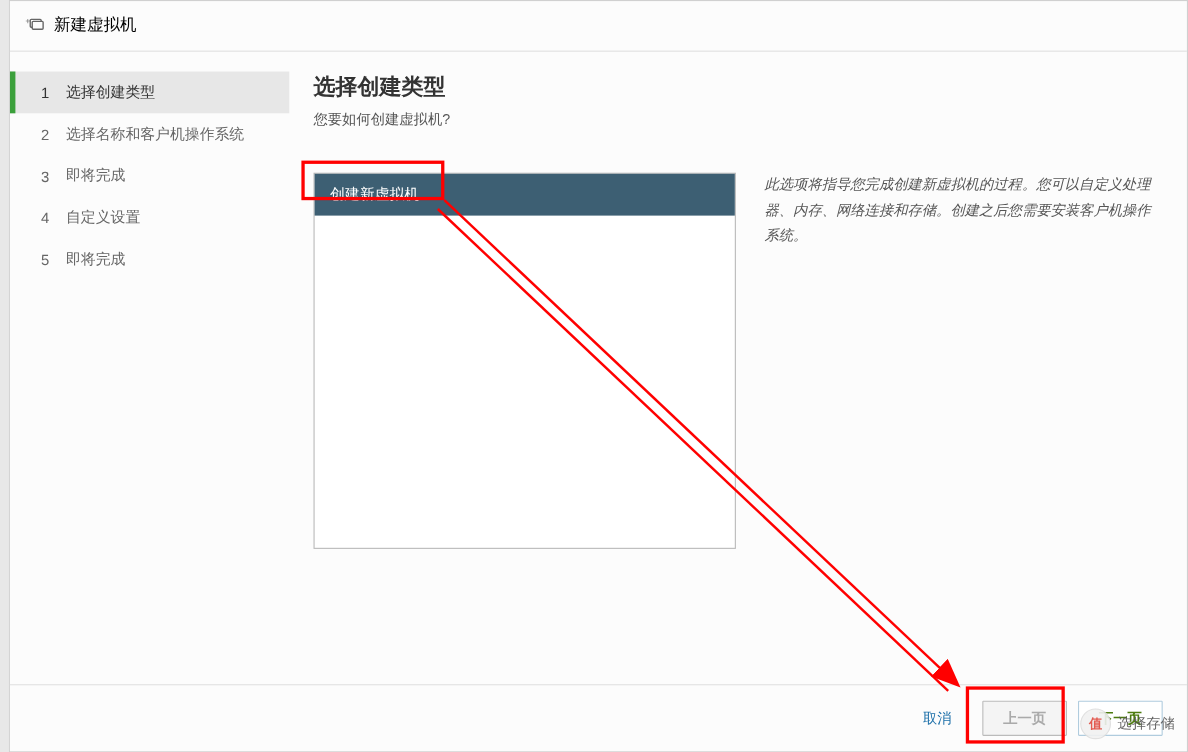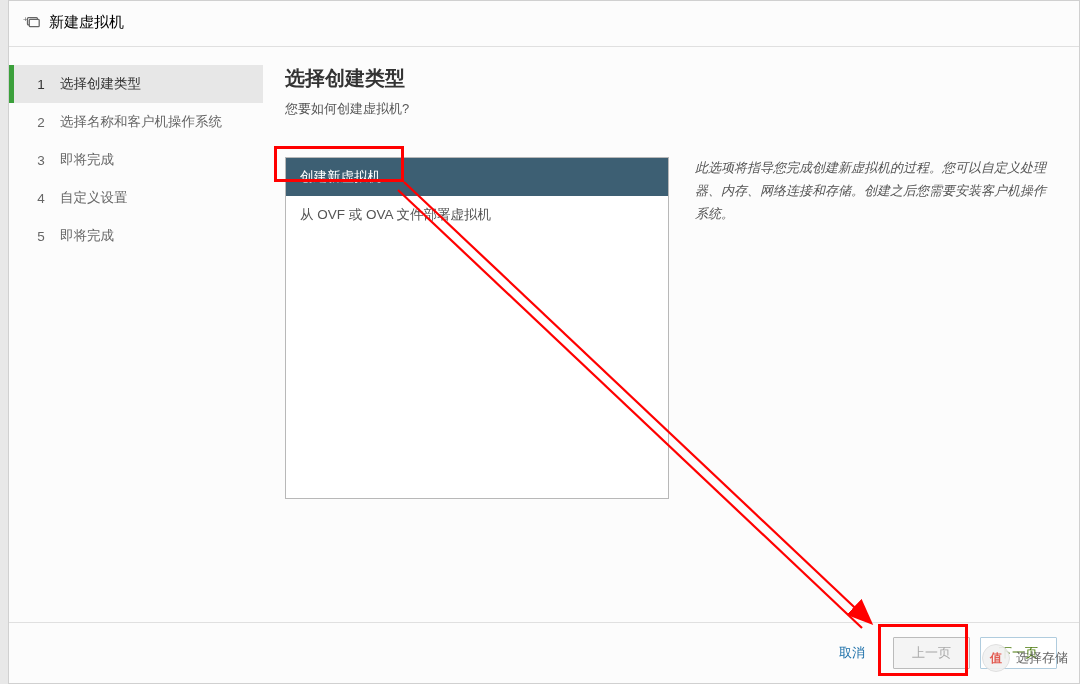--- a/index.html
+++ b/index.html
@@ -128,20 +128,21 @@
       gap: 10px;
     }
     .btn {
       padding: 6px 18px;
       font-size: 13px;
       border: 1px solid #bbb;
       background: #fff;
       color: #333;
       cursor: pointer;
       border-radius: 1px;
+      font-weight: bold;
     }
     .btn-link {
       background: none;
       border: none;
       color: #1a6ea8;
       cursor: pointer;
       font-size: 13px;
       margin-right: 18px;
     }
     .btn:disabled {
@@ -250,23 +251,20 @@
 
     <div class="content">
       <div class="content-title">选择创建类型</div>
       <div class="content-subtitle">您要如何创建虚拟机?</div>
 
       <div class="creation-row">
         <div class="options-box">
           <div class="option-item selected">
             <span>创建新虚拟机</span>
           </div>
-          <div class="option-item">
-            <span>从 OVF 或 OVA 文件部署虚拟机</span>
-          </div>
         </div>
         <div class="description">此选项将指导您完成创建新虚拟机的过程。您可以自定义处理器、内存、网络连接和存储。创建之后您需要安装客户机操作系统。</div>
       </div>
     </div>
   </div>
 
   <div class="dialog-footer">
     <button class="btn-link">取消</button>
     <button class="btn" disabled="">上一页</button>
     <button class="btn btn-primary">下一页</button>

